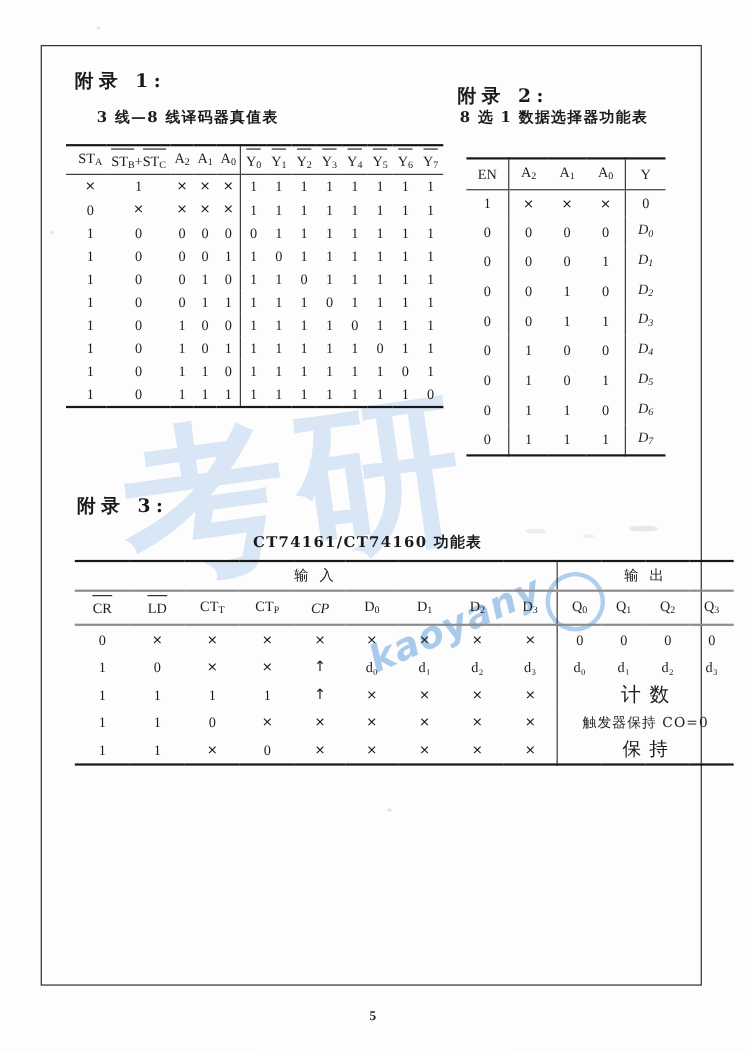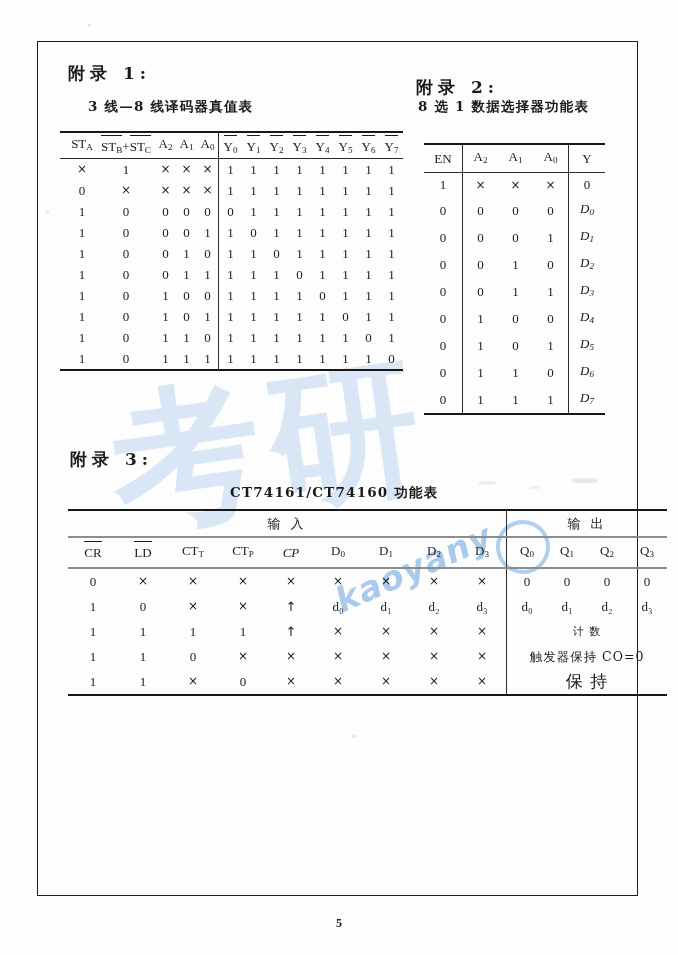--- a/index.html
+++ b/index.html
@@ -517,21 +517,21 @@
         <tr>
           <td class="c-in bold">1</td>
           <td class="c-in bold">1</td>
           <td class="c-in bold">1</td>
           <td class="c-in bold">1</td>
           <td class="c-cp arrow">↑</td>
           <td class="c-d x">×</td>
           <td class="c-d x">×</td>
           <td class="c-d x">×</td>
           <td class="c-d x">×</td>
-          <td class="c-q vrule-left cjk" colspan="4" style="letter-spacing: 1px; font-size: 11px;">计    数</td>
+          <td class="c-q vrule-left cjk" colspan="4" style="letter-spacing: 1px; font-size: 18px;">计    数</td>
         </tr>
         <tr>
           <td class="c-in bold">1</td>
           <td class="c-in bold">1</td>
           <td class="c-in bold">0</td>
           <td class="c-in x">×</td>
           <td class="c-cp x">×</td>
           <td class="c-d x">×</td>
           <td class="c-d x">×</td>
           <td class="c-d x">×</td>

